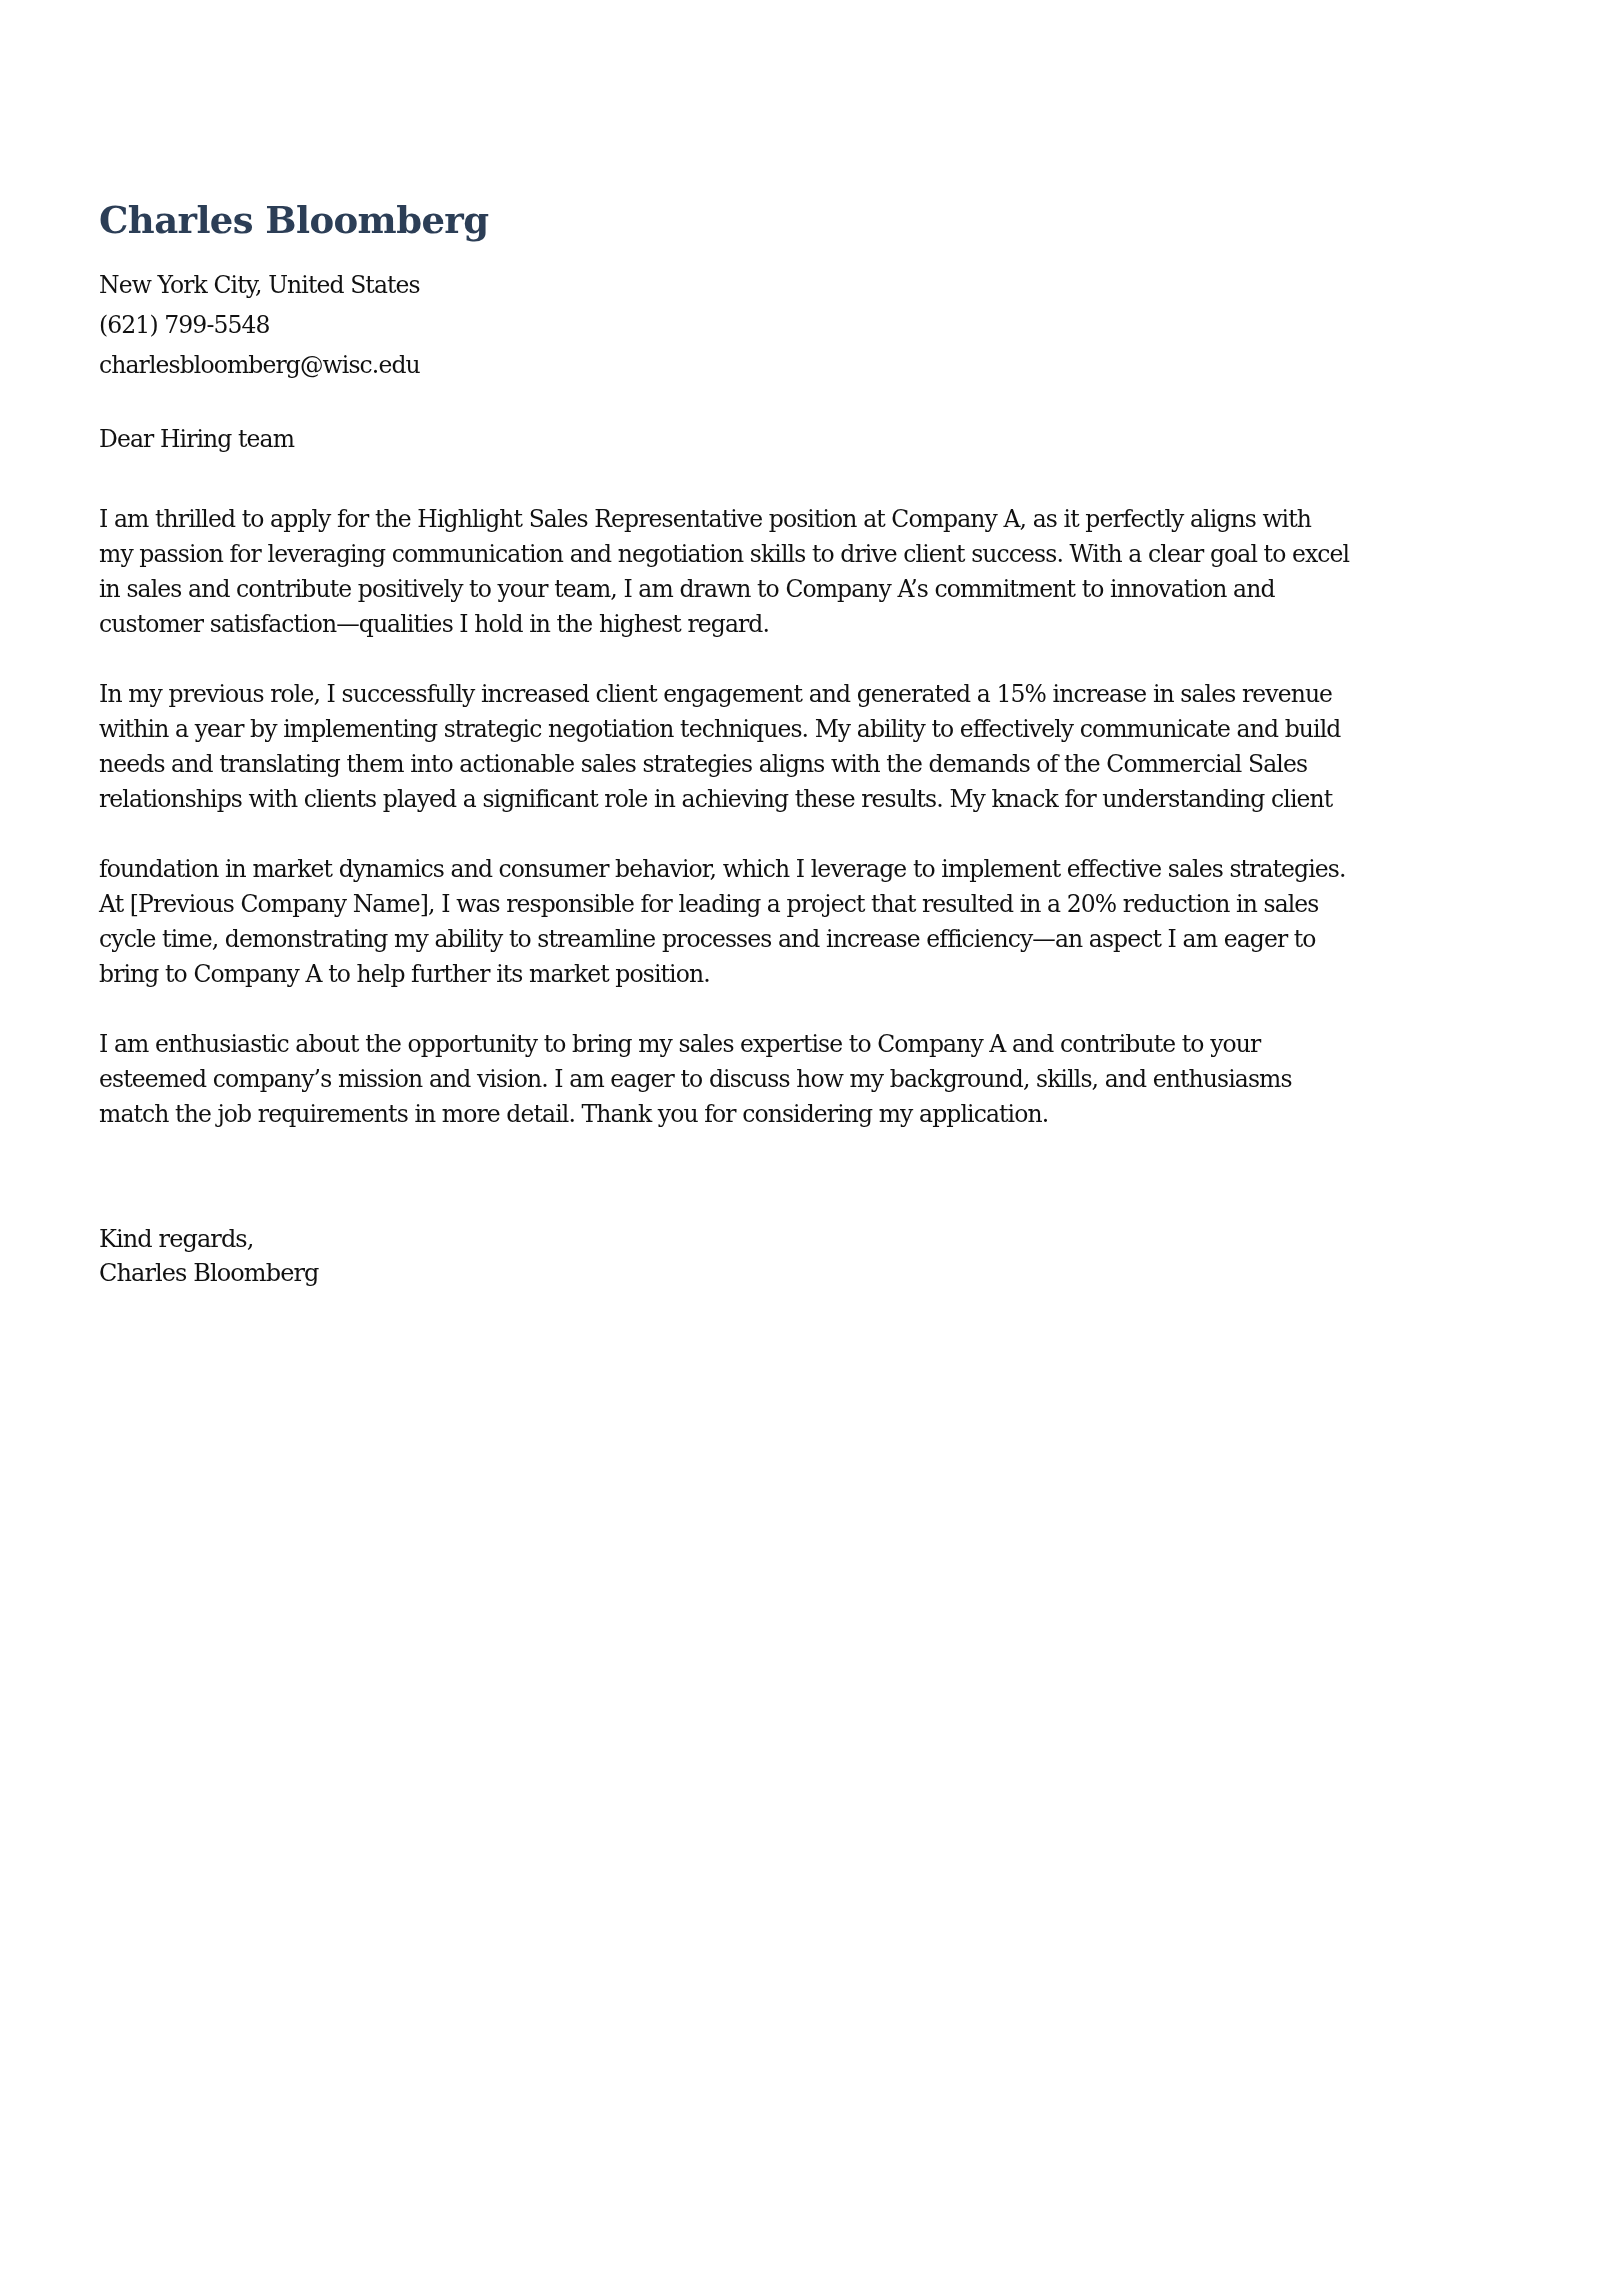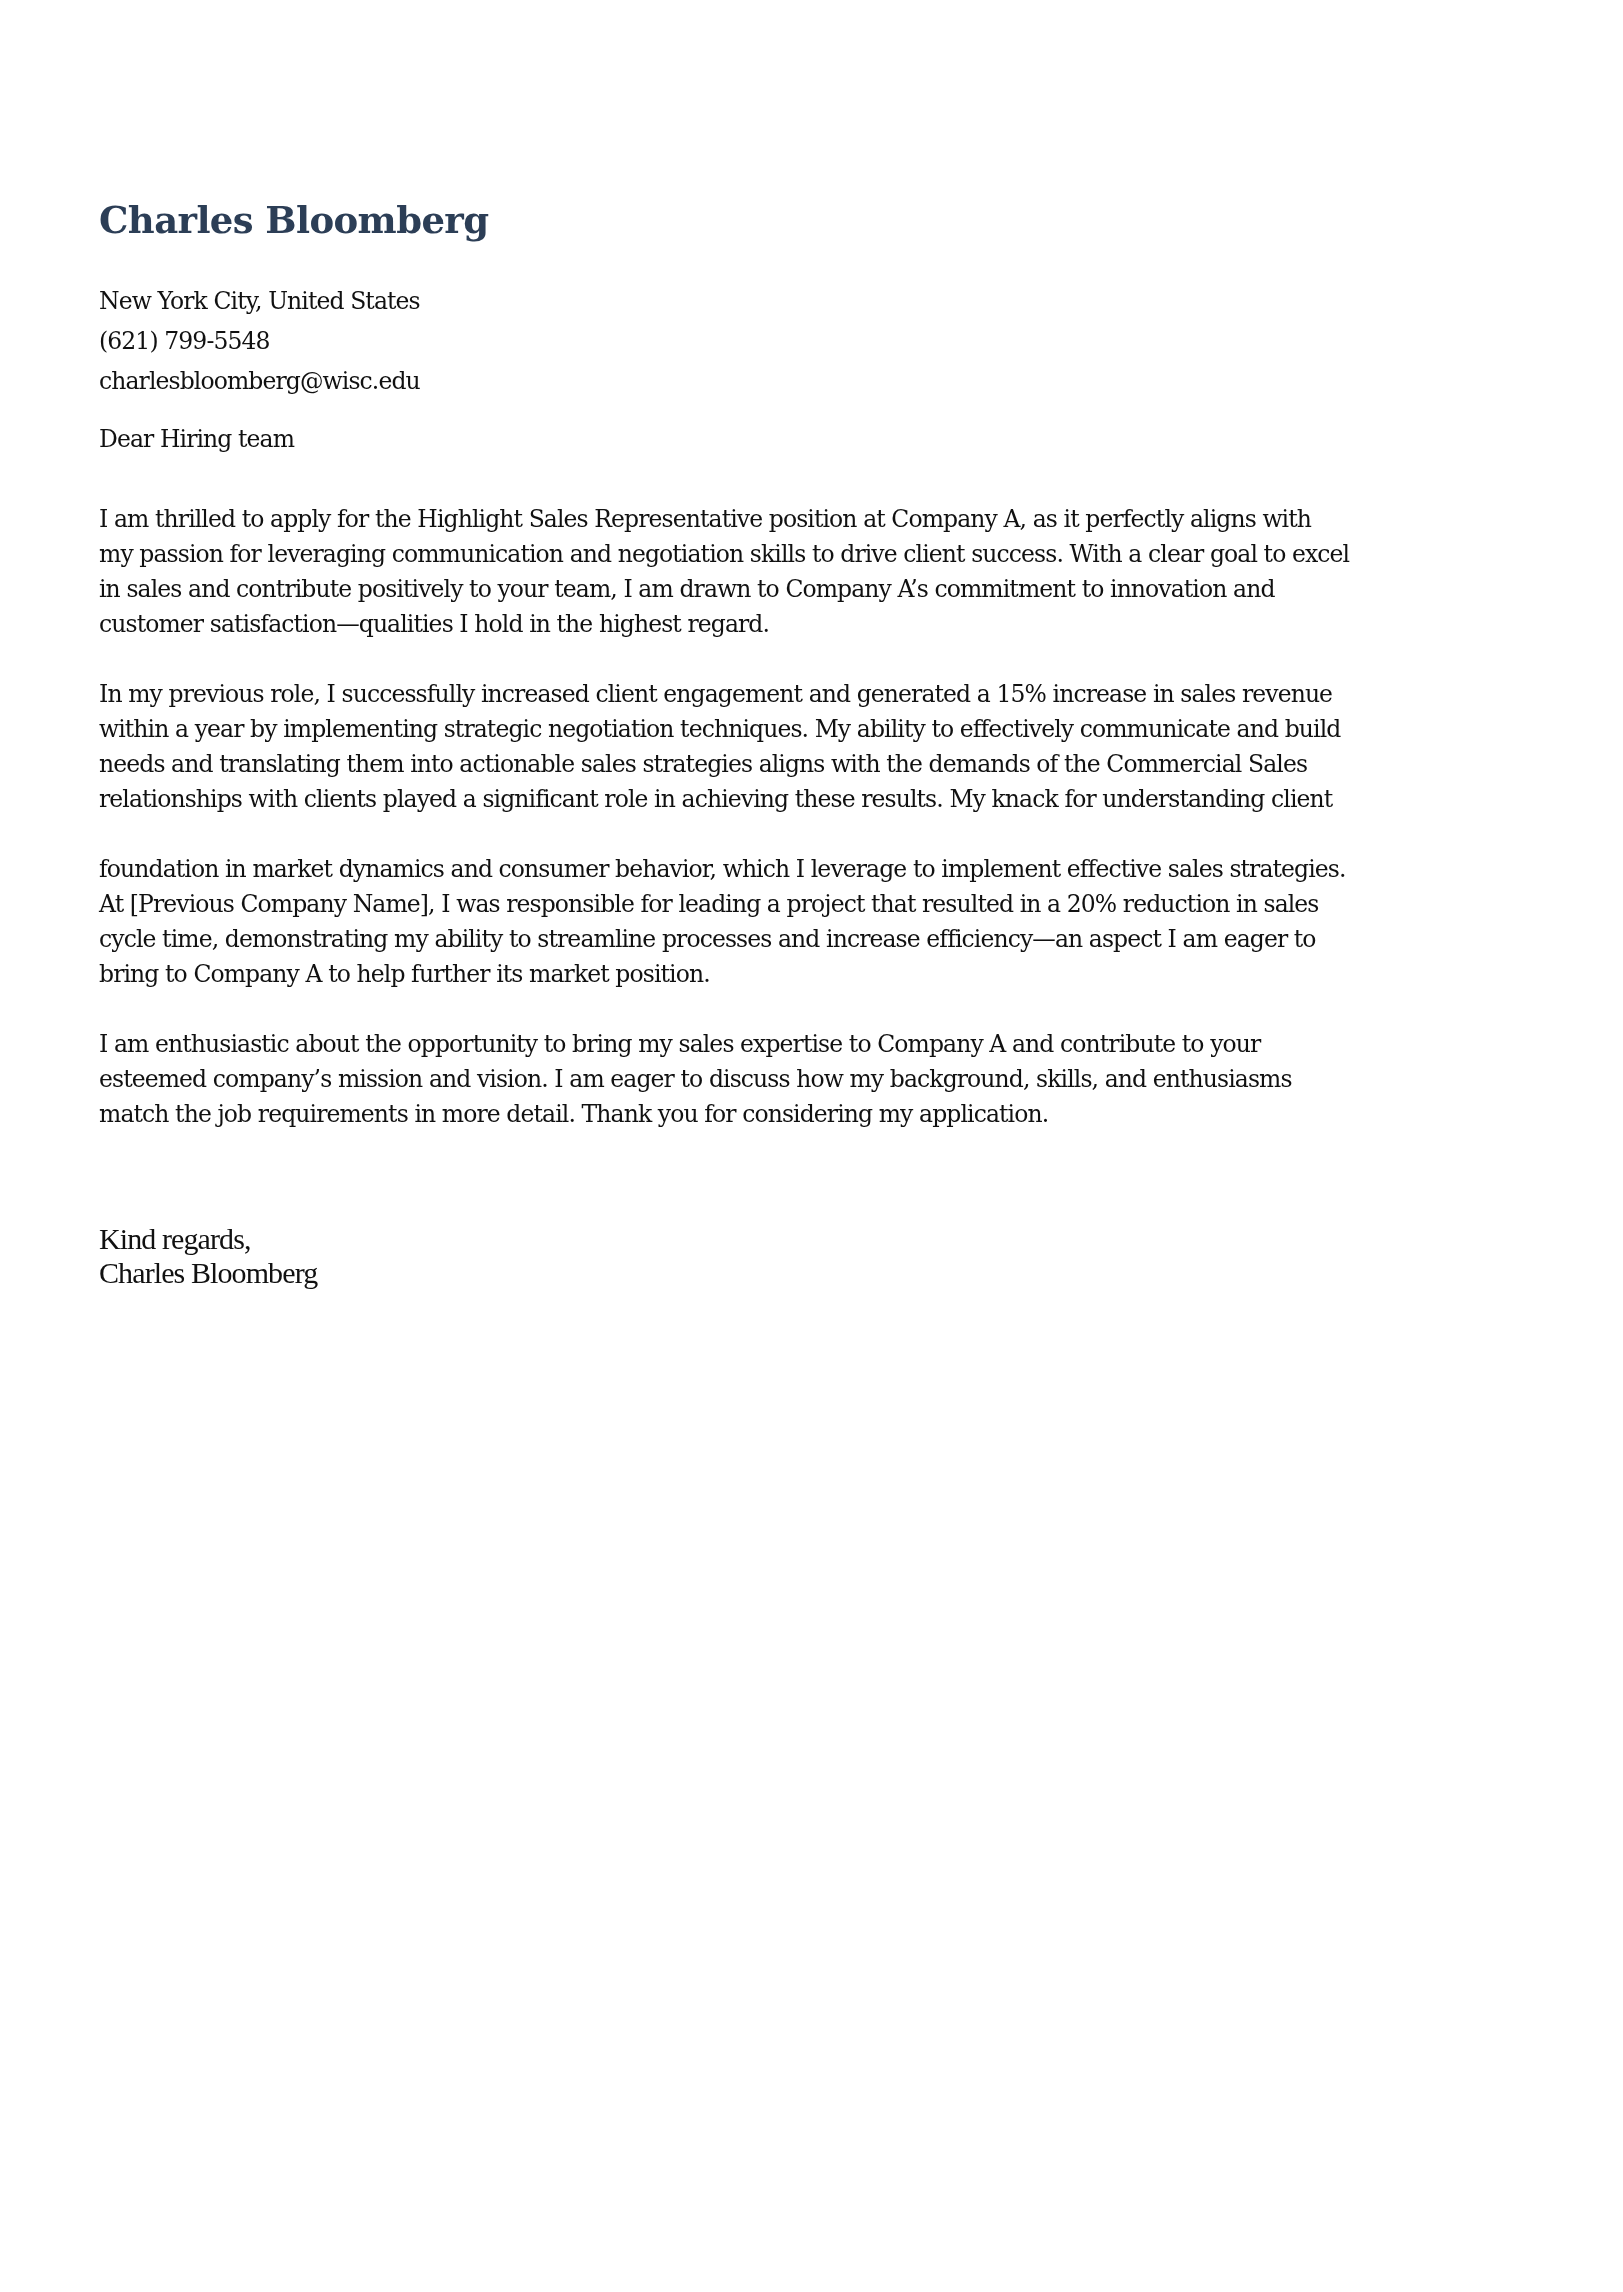--- a/index.html
+++ b/index.html
@@ -10,36 +10,36 @@
     color: #111111;
   }
   .name {
     position: absolute; top: 196px; left: 0;
     font-family: "DejaVu Serif", serif;
     font-weight: bold; font-size: 37px; line-height: 49px;
     color: #2c3e56; letter-spacing: -0.6px; white-space: nowrap;
   }
   .contact {
     position: absolute; top: 265px; left: 0;
-    font-size: 23.5px; line-height: 40px; letter-spacing: -0.9px; margin-top: 16px;
+    font-size: 23.5px; line-height: 40px; letter-spacing: -0.9px;
   }
   .contact div { white-space: nowrap; }
   .salutation {
     position: absolute; top: 422px; left: 0;
     font-size: 23.5px; line-height: 35px; letter-spacing: -0.9px; white-space: nowrap;
   }
   .body-text {
     position: absolute; top: 502px; left: 0; width: 1441px;
     font-size: 23.5px; line-height: 35px; letter-spacing: -0.9px;
   }
   .body-text p { margin: 0 0 35px 0; }
   .body-text .line { display: block; white-space: nowrap; }
   .closing {
     position: absolute; top: 1222px; left: 0;
-    font-size: 30px; line-height: 34px; letter-spacing: -0.9px; font-family: Liberation Serif, serif;
+    font-size: 24px; line-height: 34px; letter-spacing: -0.9px;
   }
   .closing div { white-space: nowrap; }
 </style>
 </head>
 <body>
 
 <div class="page">
   <div class="name">Charles Bloomberg</div>
 
   <div class="contact">

